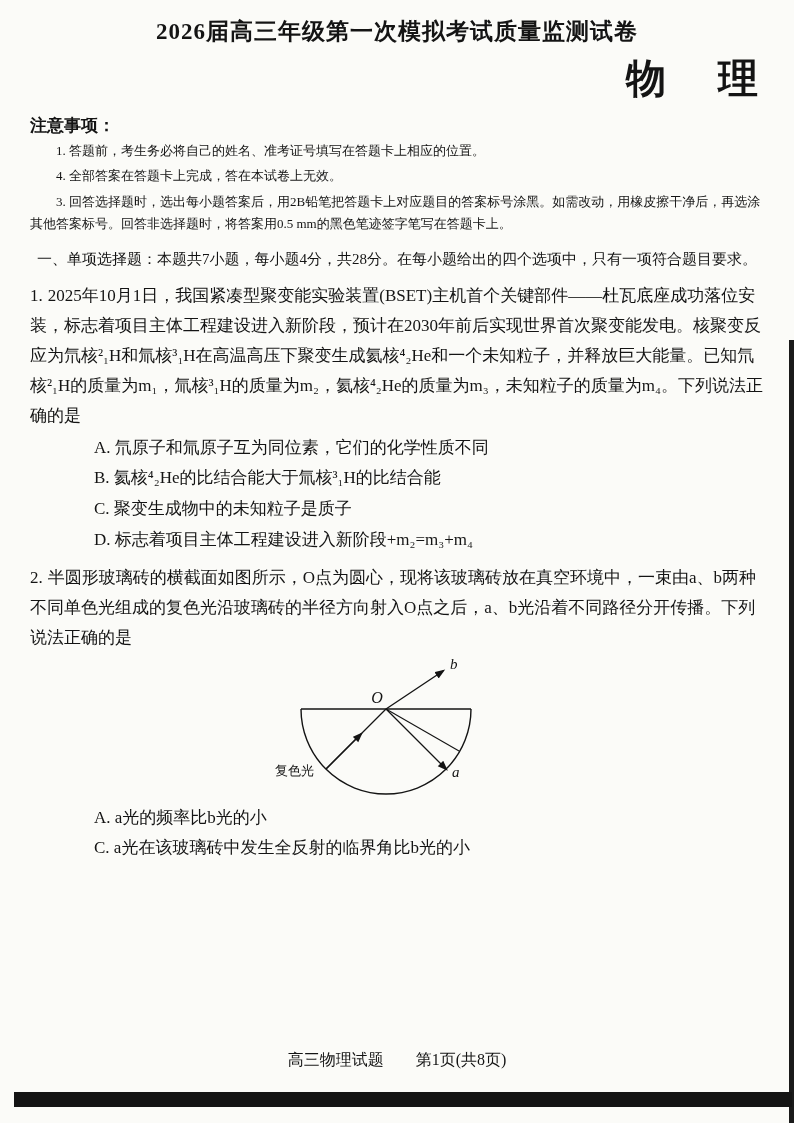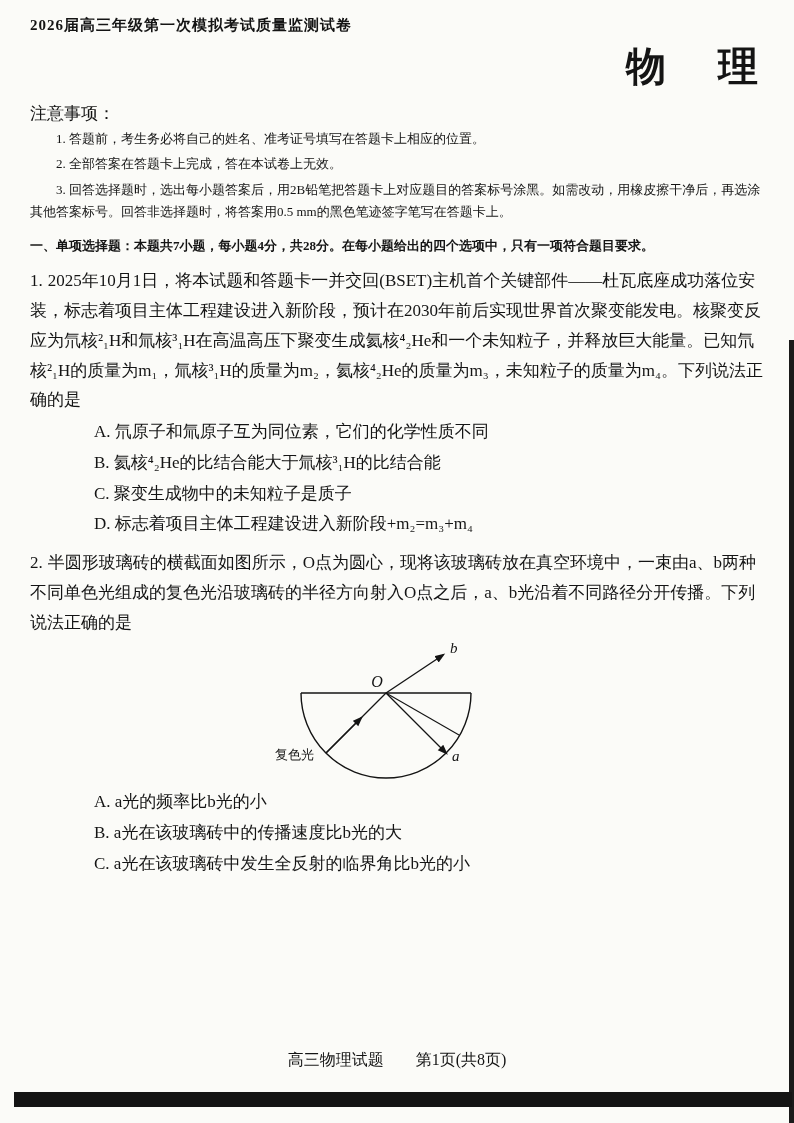--- a/index.html
+++ b/index.html
@@ -8,49 +8,49 @@
     height: 1123px;
     position: relative;
     overflow: hidden;
     background: #fbfbf8;
     color: #141414;
     font-family: "Liberation Serif", "DejaVu Serif", serif;
   }
   .page-inner { padding: 10px 30px 0 30px; }
 
   .doc-title {
-    font-size: 15px;
+    font-size: 23px;
     font-weight: bold;
-    text-align: left;
+    text-align: center;
     margin: 6px 0 0 0;
     letter-spacing: 1px;
   }
   .subject-title {
     font-size: 40px;
     font-weight: bold;
     text-align: right;
     margin: 4px 0 8px 0;
     letter-spacing: 6px;
   }
   .notice-heading {
     font-size: 17px;
-    font-weight: normal;
+    font-weight: bold;
     margin: 8px 0 2px 0;
   }
   .notice {
     font-size: 13px;
     line-height: 1.72;
     margin: 3px 0;
     text-indent: 2em;
   }
   .section-heading {
-    font-size: 13px;
-    font-weight: bold;
+    font-size: 15px;
+    font-weight: normal;
     line-height: 1.72;
-    margin: 12px 0 4px 0;
+    margin: 12px 0 4px 7px;
   }
   .question { margin: 8px 0 0 0; }
   .q-stem {
     font-size: 17px;
     line-height: 1.76;
     margin: 0;
   }
   .q-num { margin-right: 5px; }
   .options {
     list-style: none;
@@ -99,27 +99,27 @@
 </head>
 <body>
 
 <div class="page-inner">
 
   <div class="doc-title">2026届高三年级第一次模拟考试质量监测试卷</div>
   <div class="subject-title">物　理</div>
 
   <div class="notice-heading">注意事项：</div>
   <p class="notice">1. 答题前，考生务必将自己的姓名、准考证号填写在答题卡上相应的位置。</p>
-  <p class="notice">2. 全部答案在答题卡上完成，答在本试卷上无效。</p>
+  <p class="notice">4. 全部答案在答题卡上完成，答在本试卷上无效。</p>
   <p class="notice">3. 回答选择题时，选出每小题答案后，用2B铅笔把答题卡上对应题目的答案标号涂黑。如需改动，用橡皮擦干净后，再选涂其他答案标号。回答非选择题时，将答案用0.5 mm的黑色笔迹签字笔写在答题卡上。</p>
 
   <div class="section-heading">一、单项选择题：本题共7小题，每小题4分，共28分。在每小题给出的四个选项中，只有一项符合题目要求。</div>
 
   <div class="question">
-    <p class="q-stem"><span class="q-num">1.</span><span>2025年10月1日，将本试题和答题卡一并交回(BSET)主机首个关键部件——杜瓦底座成功落位安装，标志着项目主体工程建设进入新阶段，预计在2030年前后实现世界首次聚变能发电。核聚变反应为氘核²₁H和氚核³₁H在高温高压下聚变生成氦核⁴₂He和一个未知粒子，并释放巨大能量。已知氘核²₁H的质量为m₁，氚核³₁H的质量为m₂，氦核⁴₂He的质量为m₃，未知粒子的质量为m₄。下列说法正确的是</span></p>
+    <p class="q-stem"><span class="q-num">1.</span><span>2025年10月1日，我国紧凑型聚变能实验装置(BSET)主机首个关键部件——杜瓦底座成功落位安装，标志着项目主体工程建设进入新阶段，预计在2030年前后实现世界首次聚变能发电。核聚变反应为氘核²₁H和氚核³₁H在高温高压下聚变生成氦核⁴₂He和一个未知粒子，并释放巨大能量。已知氘核²₁H的质量为m₁，氚核³₁H的质量为m₂，氦核⁴₂He的质量为m₃，未知粒子的质量为m₄。下列说法正确的是</span></p>
     <ul class="options">
       <li>A. 氘原子和氚原子互为同位素，它们的化学性质不同</li>
       <li>B. 氦核⁴₂He的比结合能大于氚核³₁H的比结合能</li>
       <li>C. 聚变生成物中的未知粒子是质子</li>
       <li>D. 标志着项目主体工程建设进入新阶段+m₂=m₃+m₄</li>
     </ul>
   </div>
 
   <div class="question">
     <p class="q-stem"><span class="q-num">2.</span><span>半圆形玻璃砖的横截面如图所示，O点为圆心，现将该玻璃砖放在真空环境中，一束由a、b两种不同单色光组成的复色光沿玻璃砖的半径方向射入O点之后，a、b光沿着不同路径分开传播。下列说法正确的是</span></p>
@@ -147,21 +147,20 @@
 
         <text x="106" y="44" font-size="16" font-style="italic" text-anchor="middle">O</text>
         <text x="179" y="10" font-size="15" font-style="italic">b</text>
         <text x="181" y="118" font-size="15" font-style="italic">a</text>
         <text x="4" y="116" font-size="13">复色光</text>
       </svg>
     </div>
 
     <ul class="options">
       <li>A. a光的频率比b光的小</li>
-      <li>B. a光在该玻璃砖中的传播速度比b光的大</li>
       <li>C. a光在该玻璃砖中发生全反射的临界角比b光的小</li>
     </ul>
   </div>
 
 </div>
 
 <div class="footer">高三物理试题　　第1页(共8页)</div>
 
 <div class="scan-edge-right"></div>
 <div class="scan-bar-bottom"></div>

